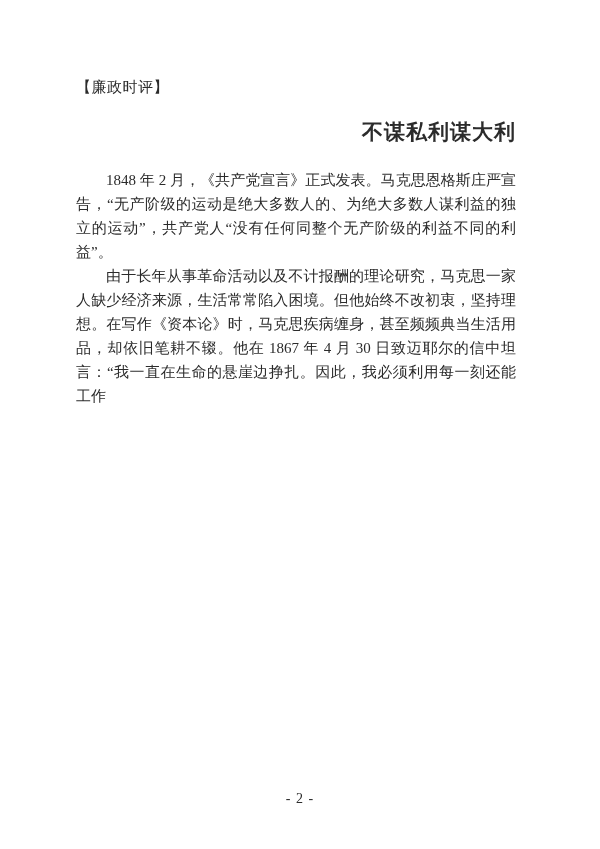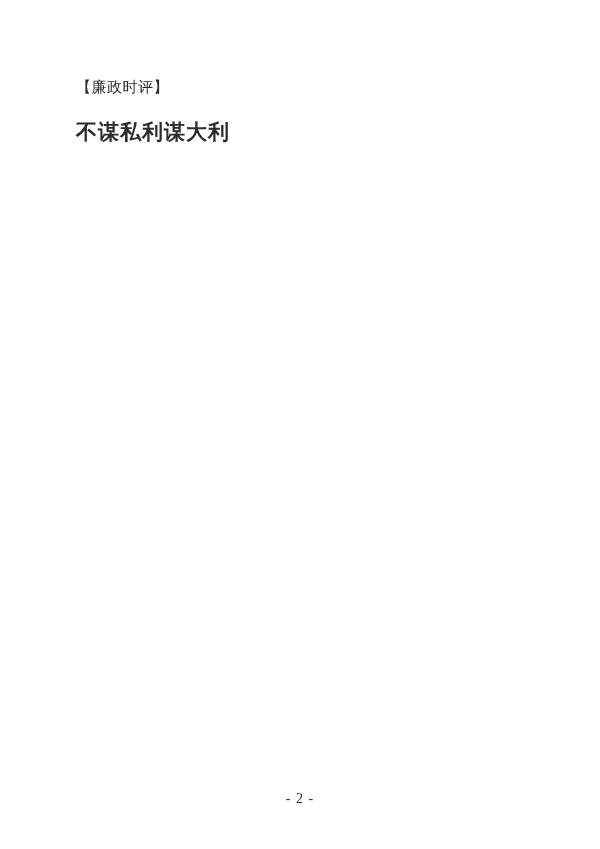--- a/index.html
+++ b/index.html
@@ -19,21 +19,21 @@
     font-family: "Liberation Serif", "DejaVu Serif", serif;
     overflow: hidden;
   }
   .section-tag {
     font-size: 15px;
     letter-spacing: 0.5px;
     line-height: 18px;
   }
   .doc-title {
     margin: 24px 0 12px 0;
-    text-align: left;
+    text-align: right;
     font-size: 21px;
     font-weight: 600;
     letter-spacing: 1px;
     line-height: 24px;
   }
   .doc-body {
     margin-top: 24px;
     font-size: 15px;
     line-height: 24px;
     text-align: justify;
@@ -56,16 +56,18 @@
 </style>
 </head>
 <body>
 
 <div class="page">
   <div class="section-tag">【廉政时评】</div>
 
   <h1 class="doc-title">不谋私利谋大利</h1>
 
   <div class="doc-body">
+    <p>1848 年 2 月，《共产党宣言》正式发表。马克思恩格斯庄严宣告，“无产阶级的运动是绝大多数人的、为绝大多数人谋利益的独立的运动”，共产党人“没有任何同整个无产阶级的利益不同的利益”。</p>
+    <p>由于长年从事革命活动以及不计报酬的理论研究，马克思一家人缺少经济来源，生活常常陷入困境。但他始终不改初衷，坚持理想。在写作《资本论》时，马克思疾病缠身，甚至频频典当生活用品，却依旧笔耕不辍。他在 1867 年 4 月 30 日致迈耶尔的信中坦言：“我一直在生命的悬崖边挣扎。因此，我必须利用每一刻还能工作</p>
   </div>
 
   <div class="page-number">- 2 -</div>
 </div>
 
 </body></html>

